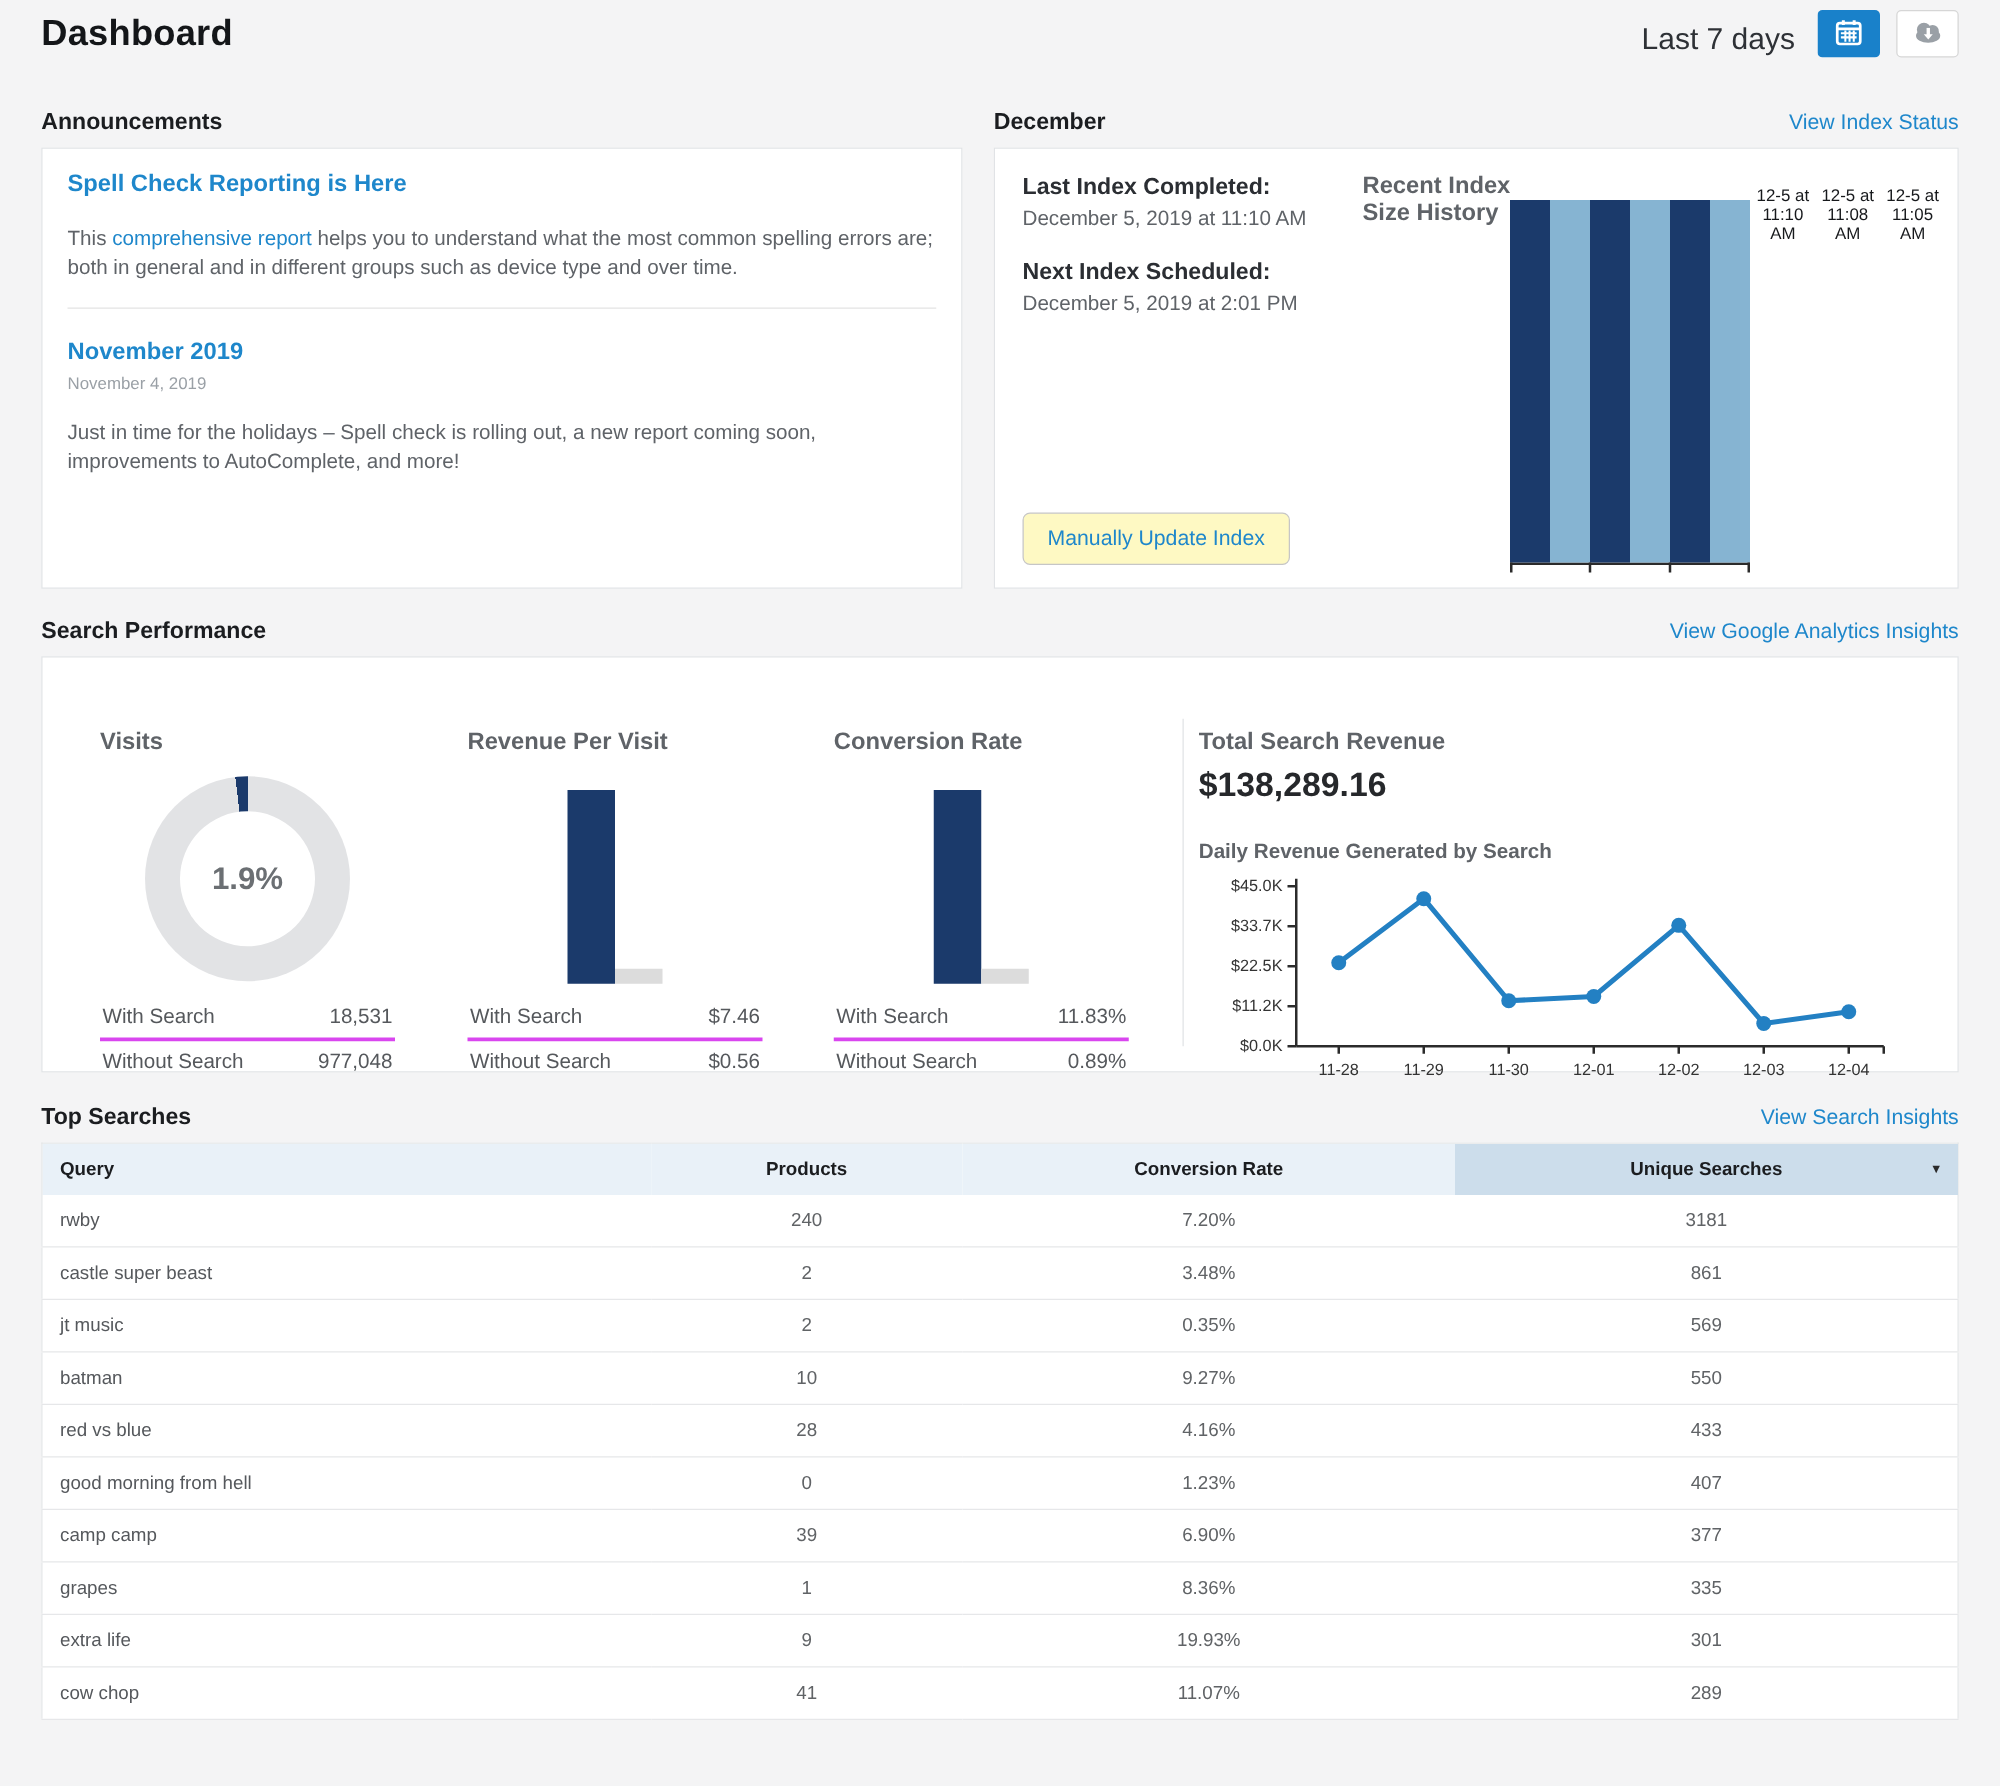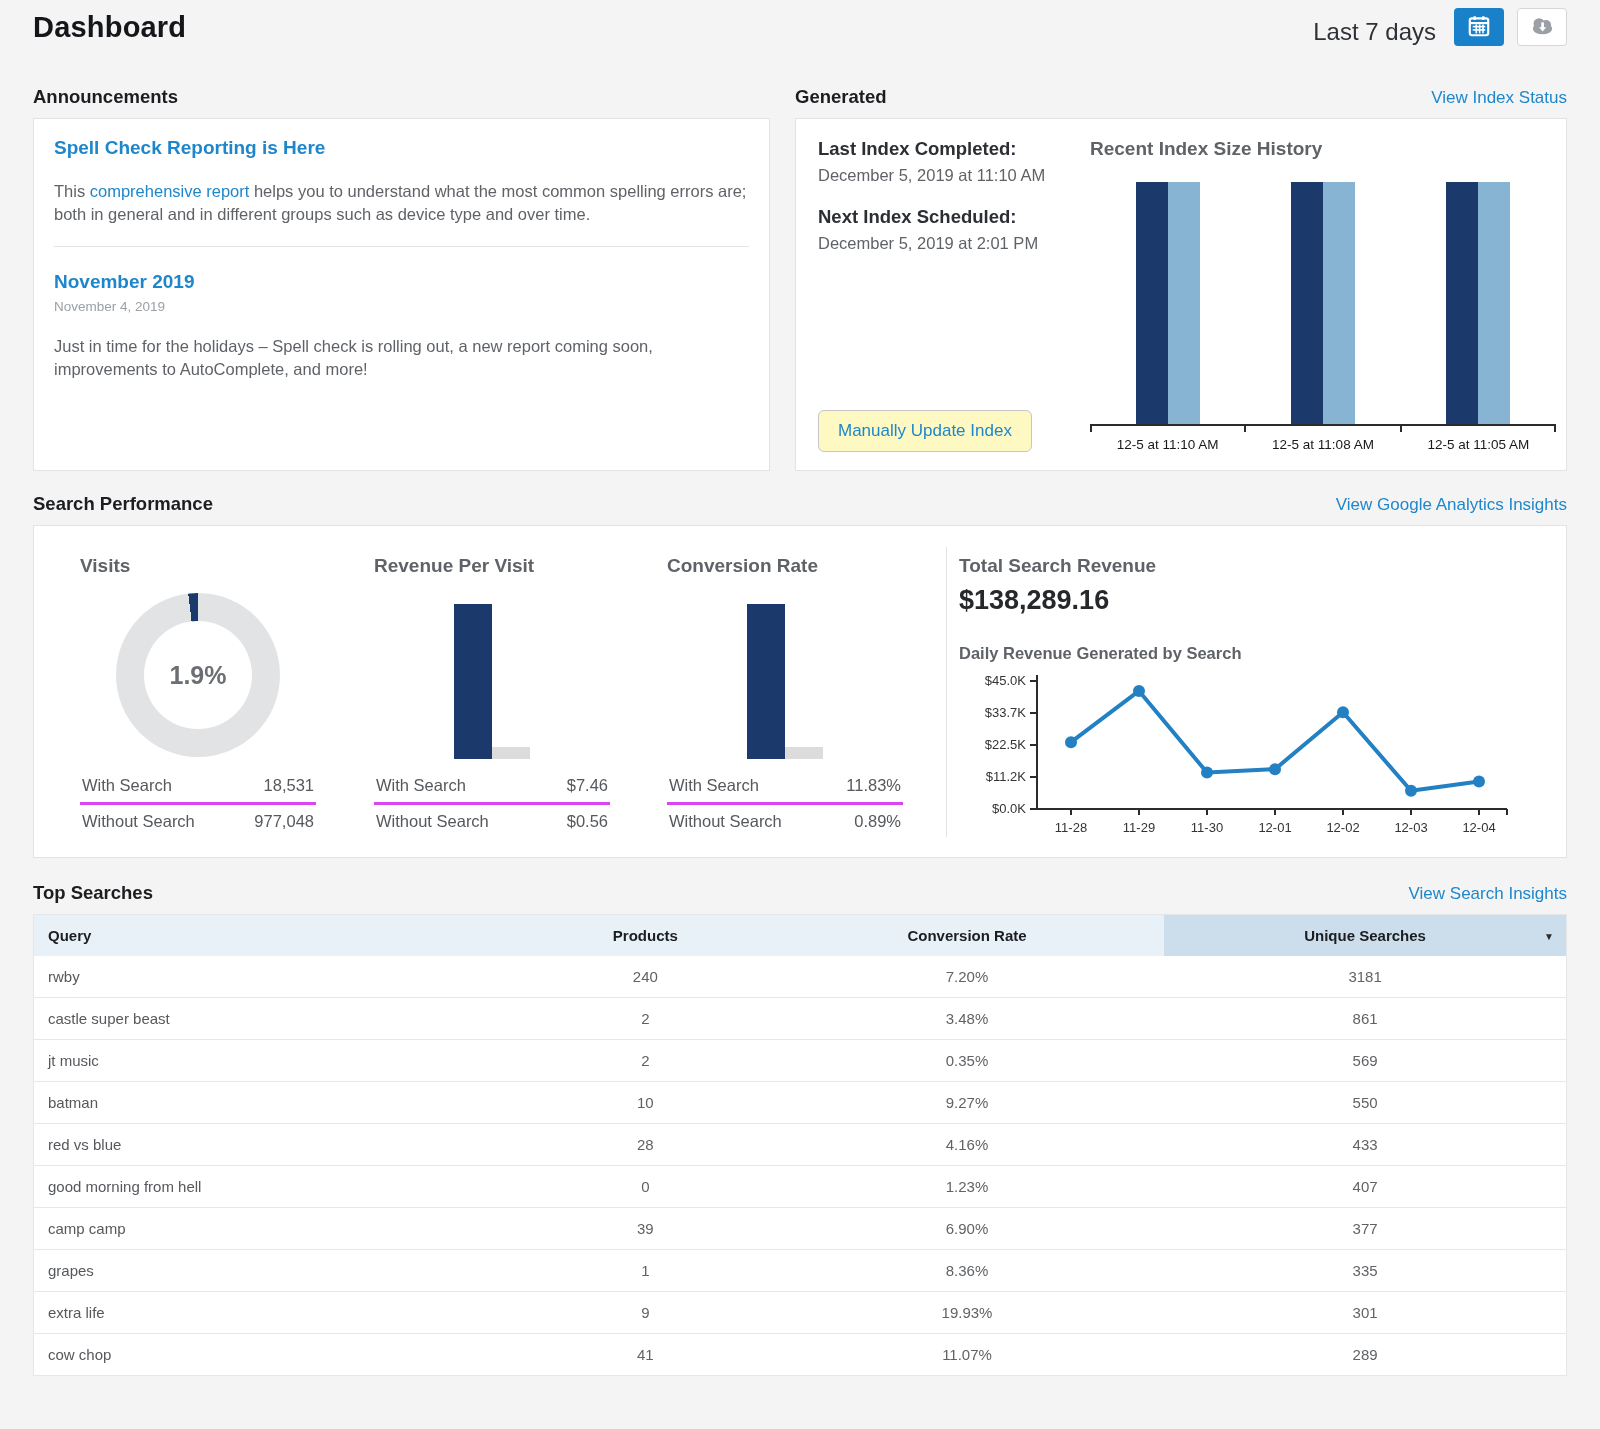--- a/index.html
+++ b/index.html
@@ -32,33 +32,33 @@
   .ann-date{font-size:13.5px;color:#9aa0a6;margin-top:6px}
   .ann-body{font-size:16.5px;color:#5f6368;line-height:1.4;margin-top:21px;max-width:700px}
   .ann-body a{color:#1e87cb;text-decoration:none;cursor:pointer}
   .ann-divider{border:none;border-top:1px solid #e4e4e4;margin:20px 0 24px}
 
   .idx-card{height:353px;display:flex;padding:19px 6px 18px 22px}
   .idx-left{width:272px;display:flex;flex-direction:column;flex-shrink:0}
   .idx-label{font-size:18.5px;font-weight:700;color:#2b2e33}
   .idx-value{font-size:16.5px;color:#5f6368;margin:6px 0 21px}
   .update-btn{margin-top:auto;align-self:flex-start;background:#fef9c3;border:1px solid #c6c6c6;border-radius:6px;padding:10px 19px;font-size:17px;color:#1e87cb;cursor:pointer;font-family:inherit}
-  .idx-right{flex:1;display:flex;flex-direction:column;padding-right:4px}
+  .idx-right{flex:1;display:flex;flex-direction:row;padding-right:4px}
   .idx-chart-title{font-size:19px;font-weight:700;color:#5f6368}
   .idx-bars{flex:1;margin-top:22px;display:flex;position:relative;border-bottom:2px solid #2b2b2b}
   .idx-group{flex:1;display:flex;align-items:flex-end;justify-content:center}
   .idx-pair{display:flex;height:100%;align-items:flex-end}
   .idx-bar{width:32px}
   .idx-tick{position:absolute;top:100%;width:2px;height:8px;background:#2b2b2b}
   .idx-labels{display:flex;margin-top:11px}
   .idx-xlabel{flex:1;text-align:center;font-size:13.5px;color:#17191c}
 
   
   .perf{margin-top:22px}
-  .perf-card{height:333px;display:flex;padding:29px 20px 0 46px}
+  .perf-card{height:333px;display:flex;padding:57px 20px 0 46px}
   .metric{width:236px;flex-shrink:0}
   .m-revenue{margin-left:58px}
   .m-conversion{margin-left:57px}
   .m-title{font-size:19px;font-weight:700;color:#5f6368}
   .m-chart{height:168px;margin-top:14px;display:flex;align-items:flex-end;justify-content:center}
   .m-chart.center{align-items:center}
   .donut{width:164px;height:164px;border-radius:50%;display:flex;align-items:center;justify-content:center}
   .donut-hole{width:108px;height:108px;border-radius:50%;background:#fff;display:flex;align-items:center;justify-content:center;font-size:25px;font-weight:700;color:#6b6f73}
   .cmp-bars{display:flex;align-items:flex-end;height:160px}
   .cmp-bar{width:38px}
@@ -137,21 +137,21 @@
         <article>
           <a class="ann-title">November 2019</a>
           <div class="ann-date">November 4, 2019</div>
           <p class="ann-body">Just in time for the holidays – Spell check is rolling out, a new report coming soon, improvements to AutoComplete, and more!</p>
         </article>
       </div>
     </section>
 
     <section class="col-idx">
       <div class="sec-head">
-        <h2>Generated</h2>
+        <h2>December</h2>
         <a class="sec-link">View Index Status</a>
       </div>
       <div class="card idx-card">
         <div class="idx-left">
           <div class="idx-label">Last Index Completed:</div>
           <div class="idx-value">December 5, 2019 at 11:10 AM</div>
           <div class="idx-label">Next Index Scheduled:</div>
           <div class="idx-value">December 5, 2019 at 2:01 PM</div>
           <button class="update-btn">Manually Update Index</button>
         </div>

